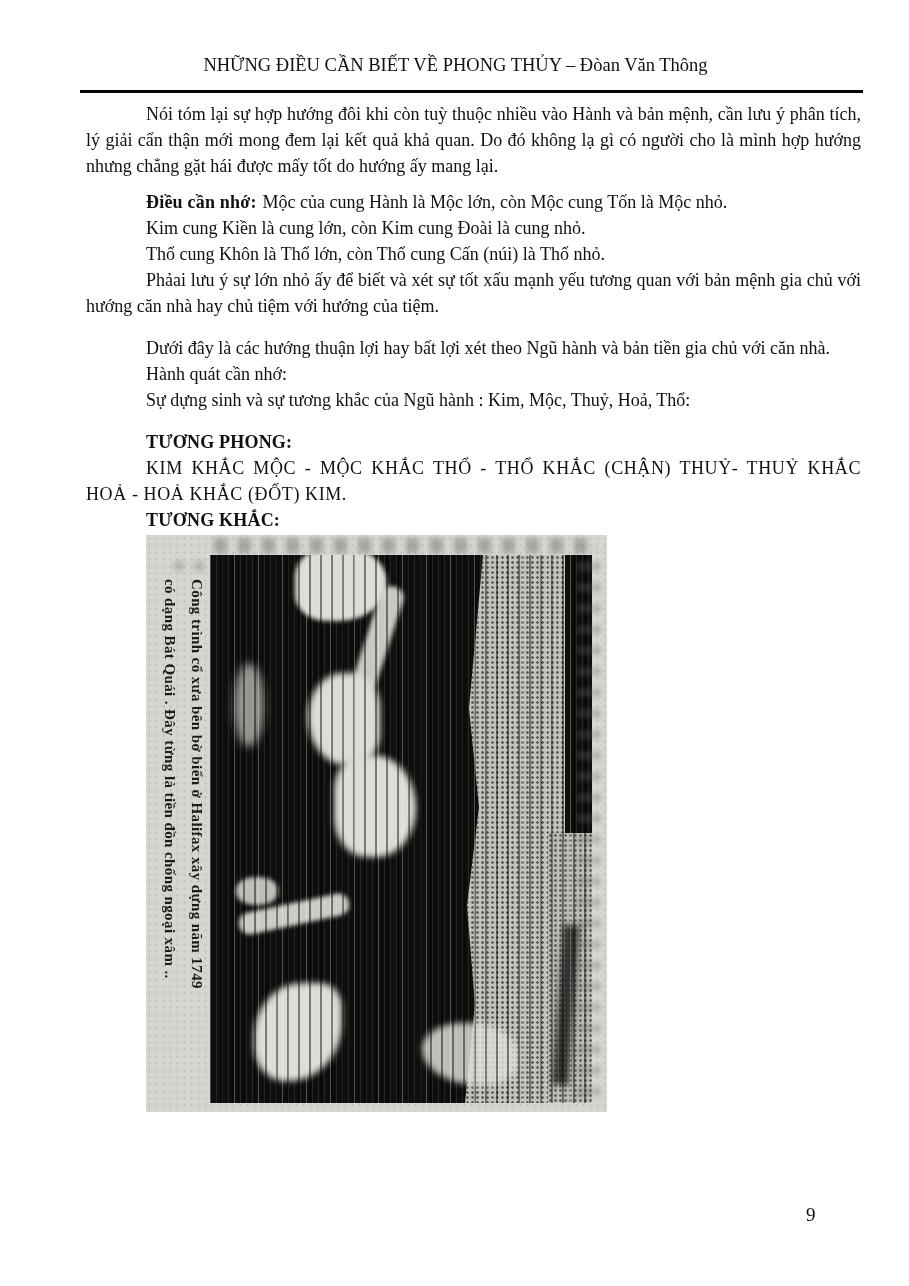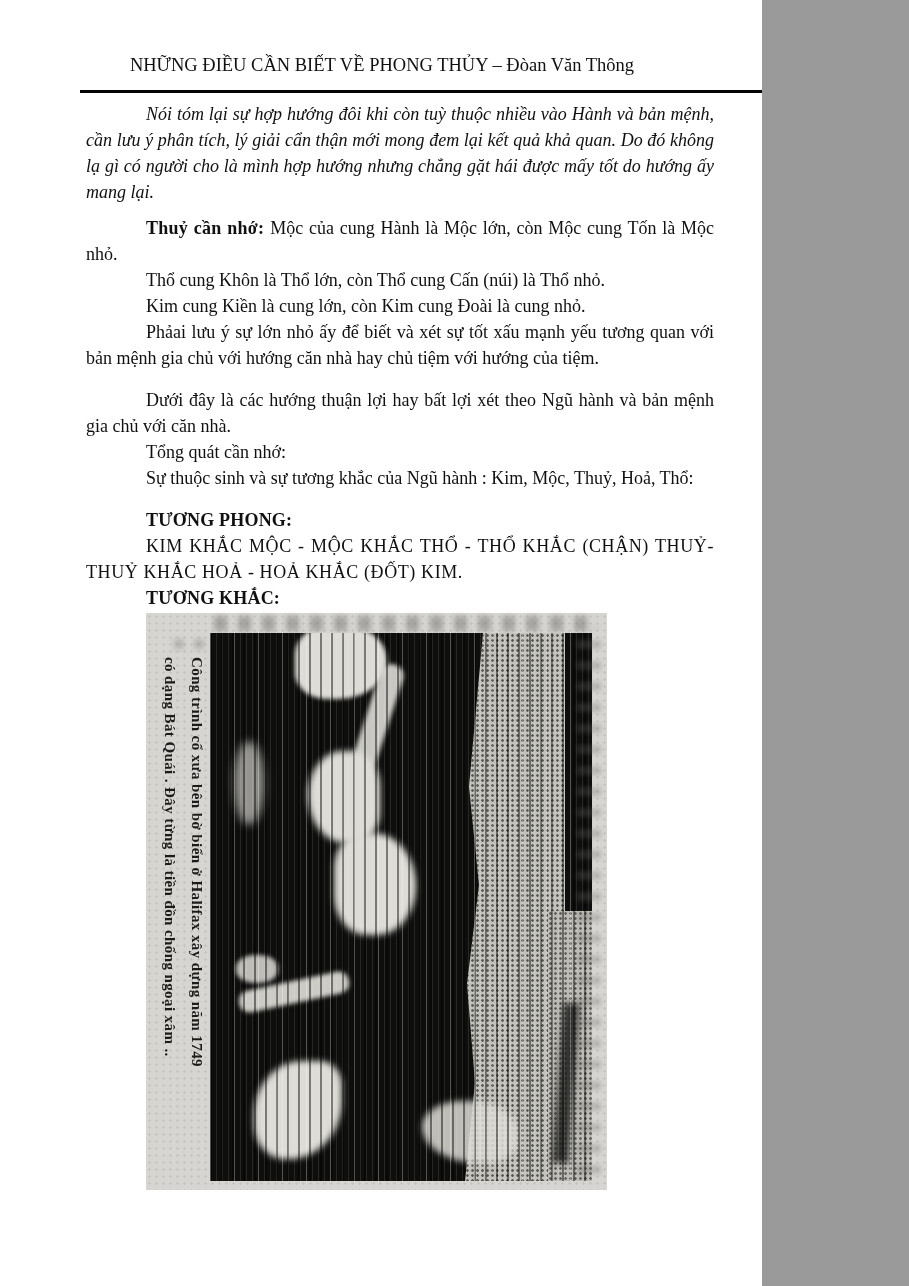--- a/index.html
+++ b/index.html
@@ -1,28 +1,28 @@
 <!DOCTYPE html>
 <html><head>
 <meta charset="utf-8">
 <style>
   html,body{margin:0;padding:0;background:#9a9a9a;}
   .page{
-    position:relative;width:762px;height:1286px;background:#ffffff;
+    position:relative;width:909px;height:1286px;background:#ffffff;
     font-family:"Liberation Serif", serif;color:#101010;
     box-sizing:border-box;padding:53px 48px 0 86px;overflow:hidden;
   }
   .header{
     font-size:18.5px;line-height:24px;text-align:center;position:relative;left:-18px;
     white-space:nowrap;
   }
   .rule{height:3px;background:#050505;margin:13px 0 0 -6px;width:783px;}
   p{margin:0;font-size:18px;line-height:26px;text-align:justify;}
   .indent{text-indent:60px;}
-  .mt8{margin-top:8px;font-style:italic;}
+  .mt8{margin-top:8px;}
   .mt10{margin-top:10px;}
   .mt16{margin-top:16px;}
   .caps{letter-spacing:0.6px;}
   b{letter-spacing:0.2px;}
   .note-label{margin-right:6px;}
 
   
   .figure{
     position:relative;margin-left:60px;margin-top:2px;width:461px;height:577px;
     background:#d6d5d1;
@@ -96,28 +96,28 @@
 </head>
 <body>
 
 <div class="page">
 
   <div class="header">NHỮNG ĐIỀU CẦN BIẾT VỀ PHONG THỦY – Đòan Văn Thông</div>
   <div class="rule"></div>
 
   <p class="indent mt8">Nói tóm lại sự hợp hướng đôi khi còn tuỳ thuộc nhiều vào Hành và bản mệnh, cần lưu ý phân tích, lý giải cẩn thận mới mong đem lại kết quả khả quan. Do đó không lạ gì có người cho là mình hợp hướng nhưng chẳng gặt hái được mấy tốt do hướng ấy mang lại.</p>
 
-  <p class="indent mt10"><b class="note-label">Thuỷ cần nhớ:</b><span>Mộc của cung Hành là Mộc lớn, còn Mộc cung Tốn là Mộc nhỏ.</span></p>
+  <p class="indent mt10"><b class="note-label">Điều cần nhớ:</b><span>Mộc của cung Hành là Mộc lớn, còn Mộc cung Tốn là Mộc nhỏ.</span></p>
+  <p class="indent">Kim cung Kiền là cung lớn, còn Kim cung Đoài là cung nhỏ.</p>
   <p class="indent">Thổ cung Khôn là Thổ lớn, còn Thổ cung Cấn (núi) là Thổ nhỏ.</p>
-  <p class="indent">Kim cung Kiền là cung lớn, còn Kim cung Đoài là cung nhỏ.</p>
   <p class="indent">Phảai lưu ý sự lớn nhỏ ấy để biết và xét sự tốt xấu mạnh yếu tương quan với bản mệnh gia chủ với hướng căn nhà hay chủ tiệm với hướng của tiệm.</p>
 
-  <p class="indent mt16">Dưới đây là các hướng thuận lợi hay bất lợi xét theo Ngũ hành và bản mệnh gia chủ với căn nhà.</p>
-  <p class="indent">Tổng quát cần nhớ:</p>
-  <p class="indent">Sự thuộc sinh và sự tương khắc của Ngũ hành : Kim, Mộc, Thuỷ, Hoả, Thổ:</p>
+  <p class="indent mt16">Dưới đây là các hướng thuận lợi hay bất lợi xét theo Ngũ hành và bản tiền gia chủ với căn nhà.</p>
+  <p class="indent">Hành quát cần nhớ:</p>
+  <p class="indent">Sự dựng sinh và sự tương khắc của Ngũ hành : Kim, Mộc, Thuỷ, Hoả, Thổ:</p>
 
   <p class="indent mt16"><b>TƯƠNG PHONG:</b></p>
   <p class="indent caps">KIM KHẮC MỘC - MỘC KHẮC THỔ - THỔ KHẮC (CHẬN) THUỶ- THUỶ KHẮC HOẢ - HOẢ KHẮC (ĐỐT) KIM.</p>
   <p class="indent"><b>TƯƠNG KHẮC:</b></p>
 
   <div class="figure">
     <div class="ghost ghost-top"></div>
     <div class="ghost ghost-top2"></div>
 
     <div class="caption">

